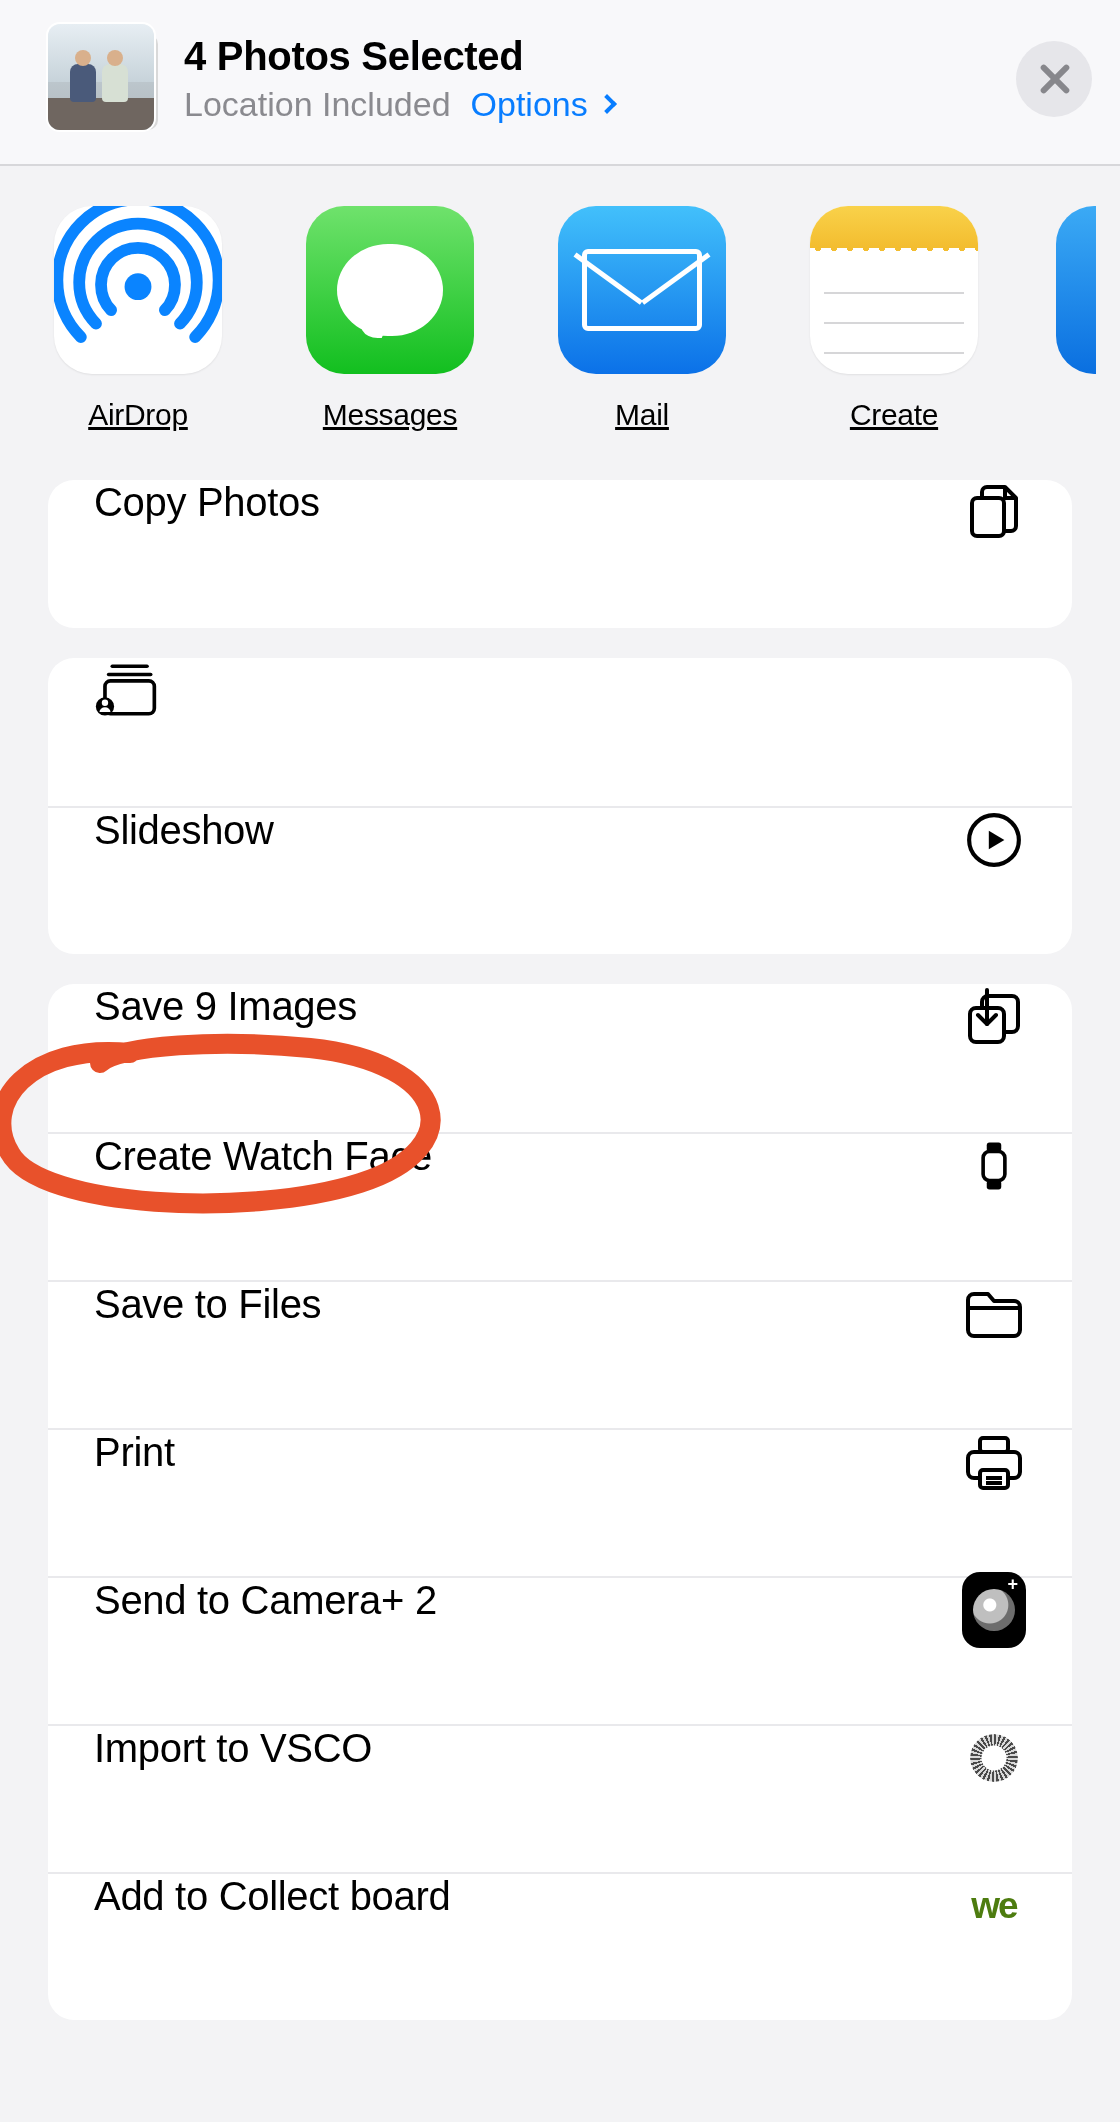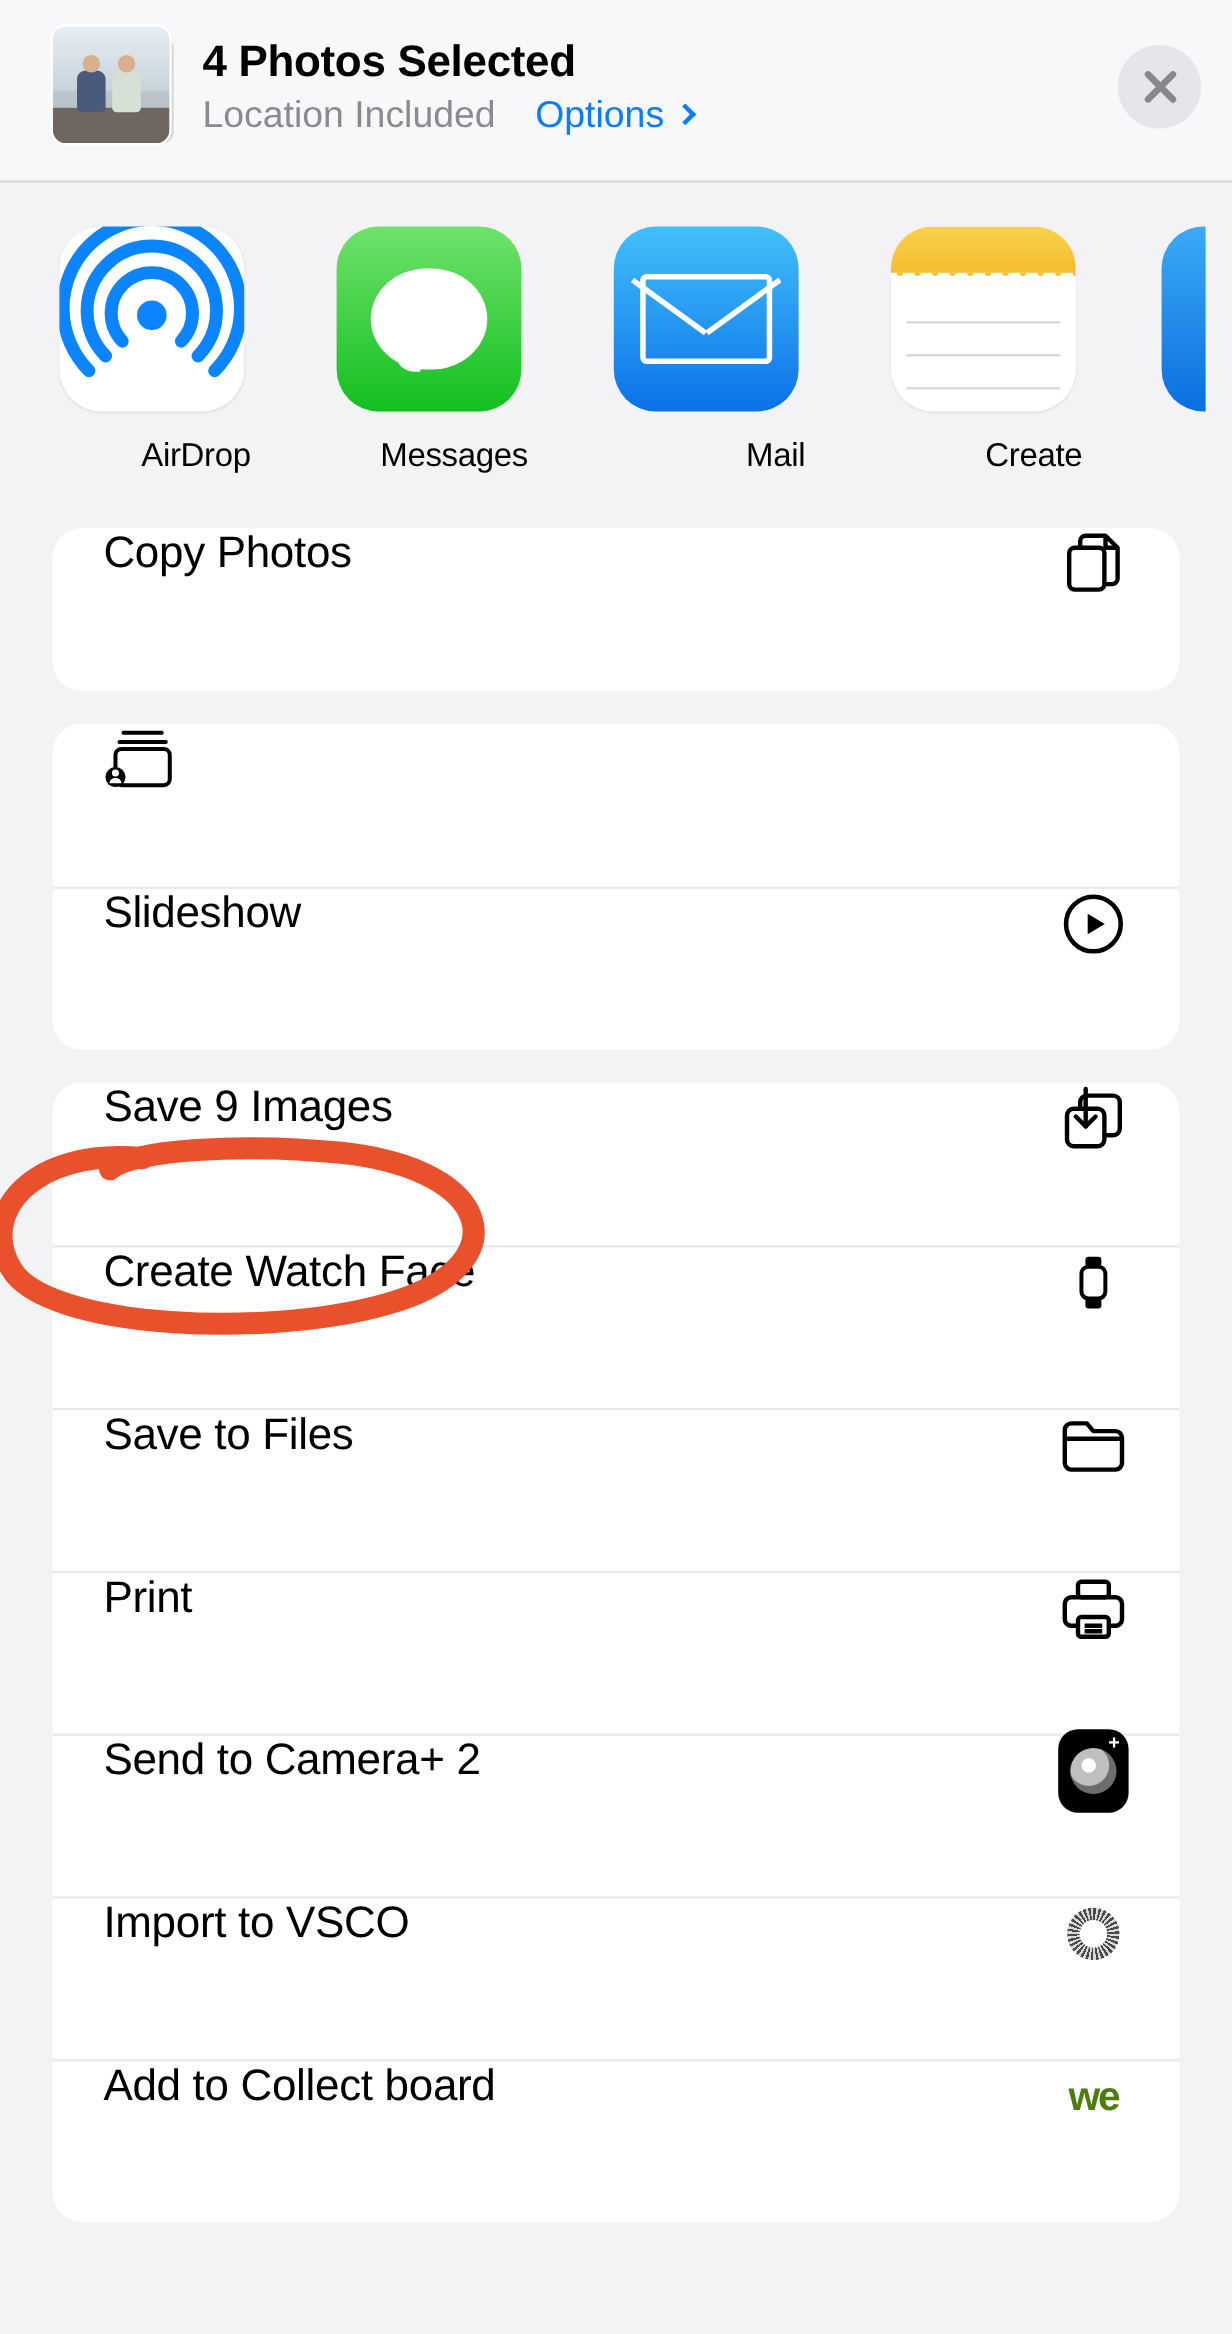--- a/index.html
+++ b/index.html
@@ -61,21 +61,20 @@
     display: flex;
     gap: 20px;
     align-items: baseline;
   }
   .options-link {
     color: #087dff;
     font-size: 34px;
     display: inline-flex;
     align-items: center;
     gap: 12px;
-    margin-left: 16px;
   }
   .chev-right {
     display:inline-block;
     width: 14px; height: 14px;
     border-top: 4px solid #087dff;
     border-right: 4px solid #087dff;
     transform: rotate(45deg);
     margin-bottom: 2px;
   }
   .close-btn {
@@ -93,21 +92,21 @@
   .close-x::before { transform: rotate(45deg); }
   .close-x::after { transform: rotate(-45deg); }
 
   
   .apps-scroll {
     display: flex;
     gap: 72px;
     padding: 40px 0 48px 48px;
     overflow: hidden;
   }
-  .app-item { width: 180px; text-align: right; }
+  .app-item { width: 180px; text-align: center; text-decoration: underline; }
   .app-icon {
     width: 168px; height: 168px;
     border-radius: 38px;
     margin: 0 auto 24px;
     position: relative;
     display:flex; align-items:center; justify-content:center;
   }
   .app-label { font-size: 30px; color:#000; letter-spacing:-0.3px; white-space:nowrap; }
 
   .airdrop-bg { background:#fff; box-shadow: 0 1px 2px rgba(0,0,0,0.08); }

